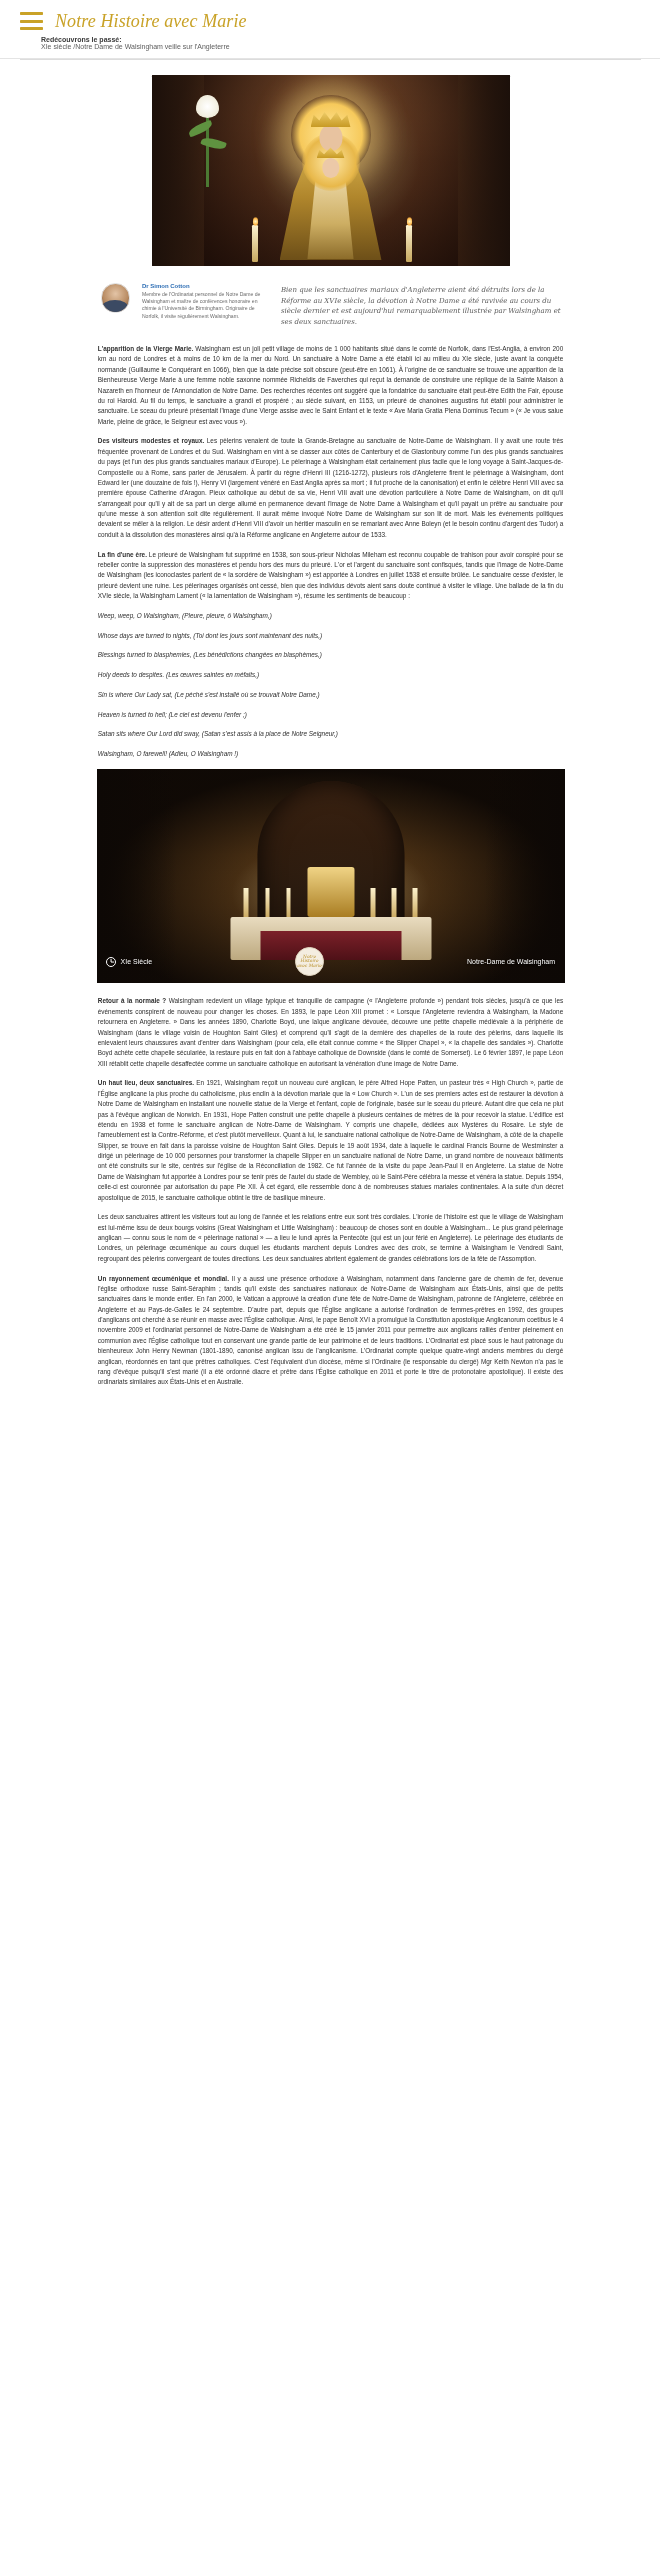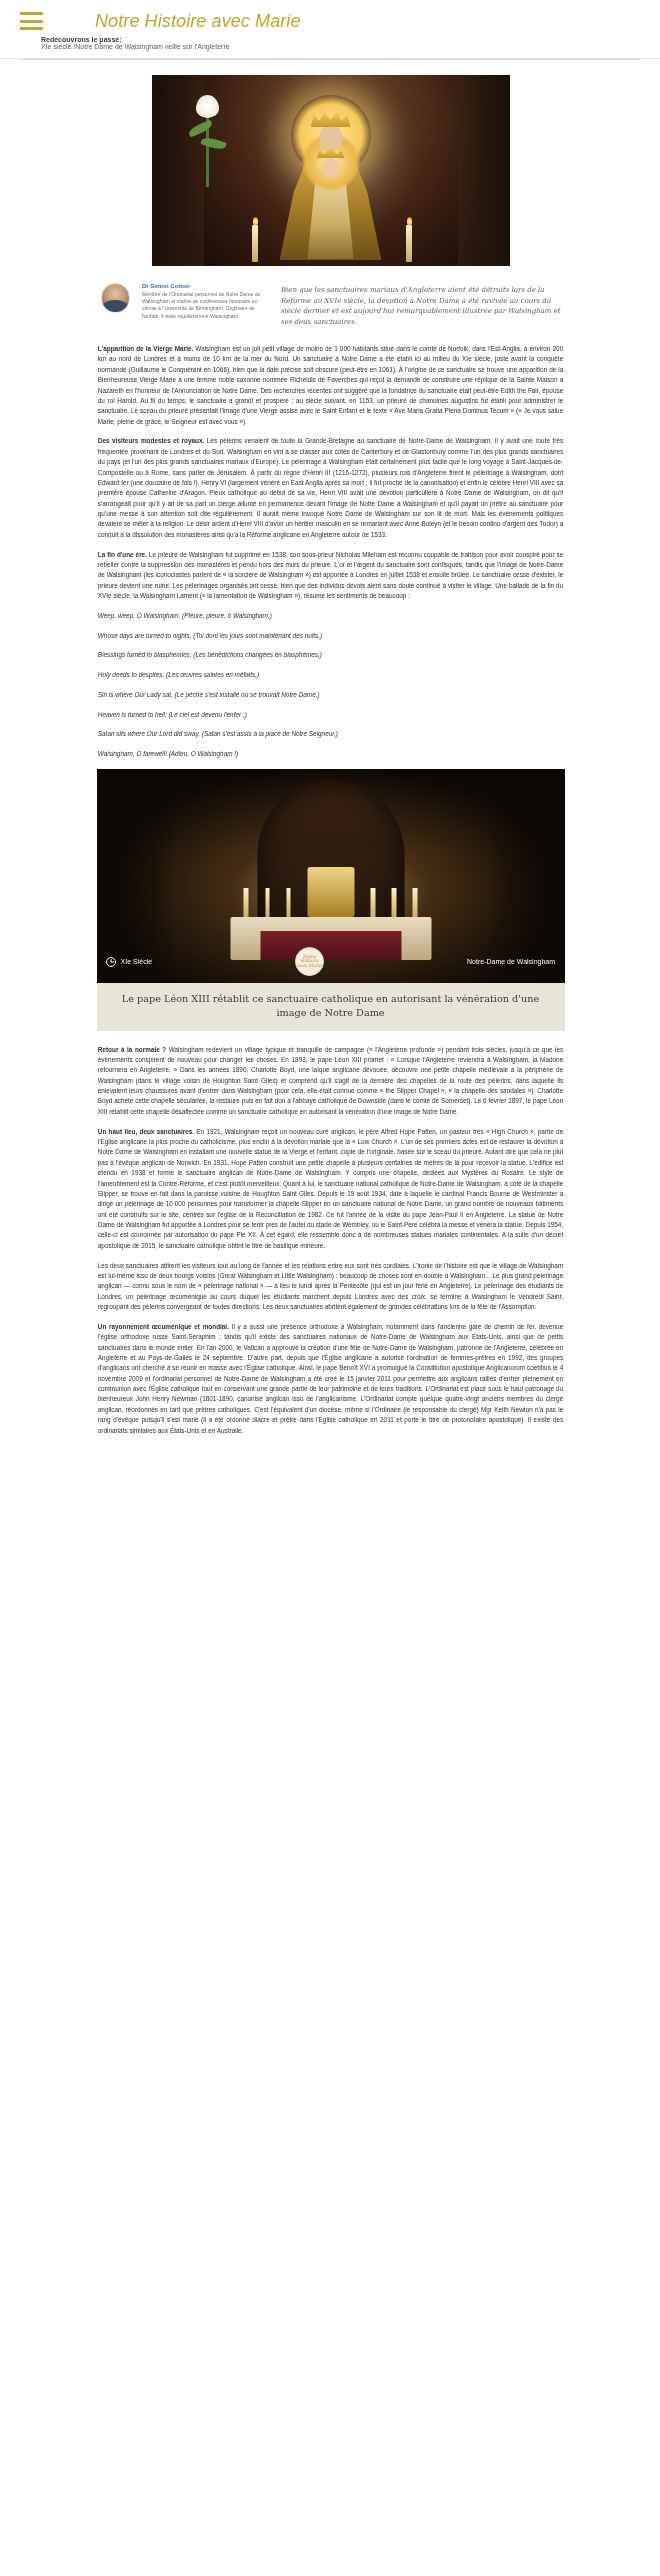--- a/index.html
+++ b/index.html
@@ -25,27 +25,26 @@
   .hamburger {
     width: 23px; height: 17.4px;
     display: flex; flex-direction: column; justify-content: space-between;
     cursor: pointer;
   }
   .hamburger span {
     display: block; height: 2.7px; width: 100%;
     background: #c9a227; border-radius: 0.7px;
   }
   .brand {
-    font-family: Liberation Sans, sans-serif;
+    font-family: Liberation Serif, serif;
     font-style: italic;
     font-size: 18px;
     color: #c9a227;
     letter-spacing: 0.1px;
     white-space: nowrap;
-    margin-left: 40px;
   }
   .breadcrumb-wrap {
     padding: 1.3px 20px 6.7px 41px;
   }
   .breadcrumb-title {
     font-size: 7px;
     font-weight: bold;
     color: #3a3a3a;
     margin: 0 0 0.7px 0;
   }
@@ -454,21 +453,20 @@
           <span>XIe Siècle</span>
         </div>
         <div class="logo-chip">
           <span>Notre</span>
           <span>Histoire</span>
           <span>avec Marie</span>
         </div>
         <div class="badge-right">Notre-Dame de Walsingham</div>
       </div>
     </div>
-    <div class="caption-bar">Le pape Léon XIII rétablit ce sanctuaire catholique en autorisant la vénération d'une image de Notre Dame</div>
   </div>
 
   <div class="body-wrap after-caption">
     <p><b>Retour à la normale ?</b><span> Walsingham redevient un village typique et tranquille de campagne (« l'Angleterre profonde ») pendant trois siècles, jusqu'à ce que les événements conspirent de nouveau pour changer les choses. En 1893, le pape Léon XIII promet : « Lorsque l'Angleterre reviendra à Walsingham, la Madone retournera en Angleterre. » Dans les années 1890, Charlotte Boyd, une laïque anglicane dévouée, découvre une petite chapelle médiévale à la périphérie de Walsingham (dans le village voisin de Houghton Saint Giles) et comprend qu'il s'agit de la dernière des chapelles de la route des pèlerins, dans laquelle ils enlevaient leurs chaussures avant d'entrer dans Walsingham (pour cela, elle était connue comme « the Slipper Chapel », « la chapelle des sandales »). Charlotte Boyd achète cette chapelle séculariée, la restaure puis en fait don à l'abbaye catholique de Downside (dans le comté de Somerset). Le 6 février 1897, le pape Léon XIII rétablit cette chapelle désaffectée comme un sanctuaire catholique en autorisant la vénération d'une image de Notre Dame.</span></p>
 
     <p><b>Un haut lieu, deux sanctuaires.</b><span> En 1921, Walsingham reçoit un nouveau curé anglican, le père Alfred Hope Patten, un pasteur très « High Church », partie de l'Église anglicane la plus proche du catholicisme, plus enclin à la dévotion mariale que la « Low Church ». L'un de ses premiers actes est de restaurer la dévotion à Notre Dame de Walsingham en installant une nouvelle statue de la Vierge et l'enfant, copie de l'originale, basée sur le sceau du prieuré. Autant dire que cela ne plut pas à l'évêque anglican de Norwich. En 1931, Hope Patten construit une petite chapelle à plusieurs centaines de mètres de là pour recevoir la statue. L'édifice est étendu en 1938 et forme le sanctuaire anglican de Notre-Dame de Walsingham. Y compris une chapelle, dédiées aux Mystères du Rosaire. Le style de l'ameublement est la Contre-Réforme, et c'est plutôt merveilleux. Quant à lui, le sanctuaire national catholique de Notre-Dame de Walsingham, à côté de la chapelle Slipper, se trouve en fait dans la paroisse voisine de Houghton Saint Giles. Depuis le 19 août 1934, date à laquelle le cardinal Francis Bourne de Westminster a dirigé un pèlerinage de 10 000 personnes pour transformer la chapelle Slipper en un sanctuaire national de Notre Dame, un grand nombre de nouveaux bâtiments ont été construits sur le site, centrés sur l'église de la Réconciliation de 1982. Ce fut l'année de la visite du pape Jean-Paul II en Angleterre. La statue de Notre Dame de Walsingham fut apportée à Londres pour se tenir près de l'autel du stade de Wembley, où le Saint-Père célébra la messe et vénéra la statue. Depuis 1954, celle-ci est couronnée par autorisation du pape Pie XII. À cet égard, elle ressemble donc à de nombreuses statues mariales continentales. A la suite d'un décret apostolique de 2015, le sanctuaire catholique obtint le titre de basilique mineure.</span></p>
 
     <p>Les deux sanctuaires attirent les visiteurs tout au long de l'année et les relations entre eux sont très cordiales. L'ironie de l'histoire est que le village de Walsingham est lui-même issu de deux bourgs voisins (Great Walsingham et Little Walsingham) : beaucoup de choses sont en double à Walsingham... Le plus grand pèlerinage anglican — connu sous le nom de « pèlerinage national » — a lieu le lundi après la Pentecôte (qui est un jour férié en Angleterre). Le pèlerinage des étudiants de Londres, un pèlerinage œcuménique au cours duquel les étudiants marchent depuis Londres avec des croix, se termine à Walsingham le Vendredi Saint, regroupant des pèlerins convergeant de toutes directions. Les deux sanctuaires abritent également de grandes célébrations lors de la fête de l'Assomption.</p>
 
     <p><b>Un rayonnement œcuménique et mondial.</b><span> Il y a aussi une présence orthodoxe à Walsingham, notamment dans l'ancienne gare de chemin de fer, devenue l'église orthodoxe russe Saint-Séraphim ; tandis qu'il existe des sanctuaires nationaux de Notre-Dame de Walsingham aux États-Unis, ainsi que de petits sanctuaires dans le monde entier. En l'an 2000, le Vatican a approuvé la création d'une fête de Notre-Dame de Walsingham, patronne de l'Angleterre, célébrée en Angleterre et au Pays-de-Galles le 24 septembre. D'autre part, depuis que l'Église anglicane a autorisé l'ordination de femmes-prêtres en 1992, des groupes d'anglicans ont cherché à se réunir en masse avec l'Église catholique. Ainsi, le pape Benoît XVI a promulgué la Constitution apostolique Anglicanorum coetibus le 4 novembre 2009 et l'ordinariat personnel de Notre-Dame de Walsingham a été créé le 15 janvier 2011 pour permettre aux anglicans ralliés d'entrer pleinement en communion avec l'Église catholique tout en conservant une grande partie de leur patrimoine et de leurs traditions. L'Ordinariat est placé sous le haut patronage du bienheureux John Henry Newman (1801-1890, canonisé anglican issu de l'anglicanisme. L'Ordinariat compte quelque quatre-vingt anciens membres du clergé anglican, réordonnés en tant que prêtres catholiques. C'est l'équivalent d'un diocèse, même si l'Ordinaire (le responsable du clergé) Mgr Keith Newton n'a pas le rang d'évêque puisqu'il s'est marié (il a été ordonné diacre et prêtre dans l'Église catholique en 2011 et porte le titre de protonotaire apostolique). Il existe des ordinariats similaires aux États-Unis et en Australie.</span></p>

